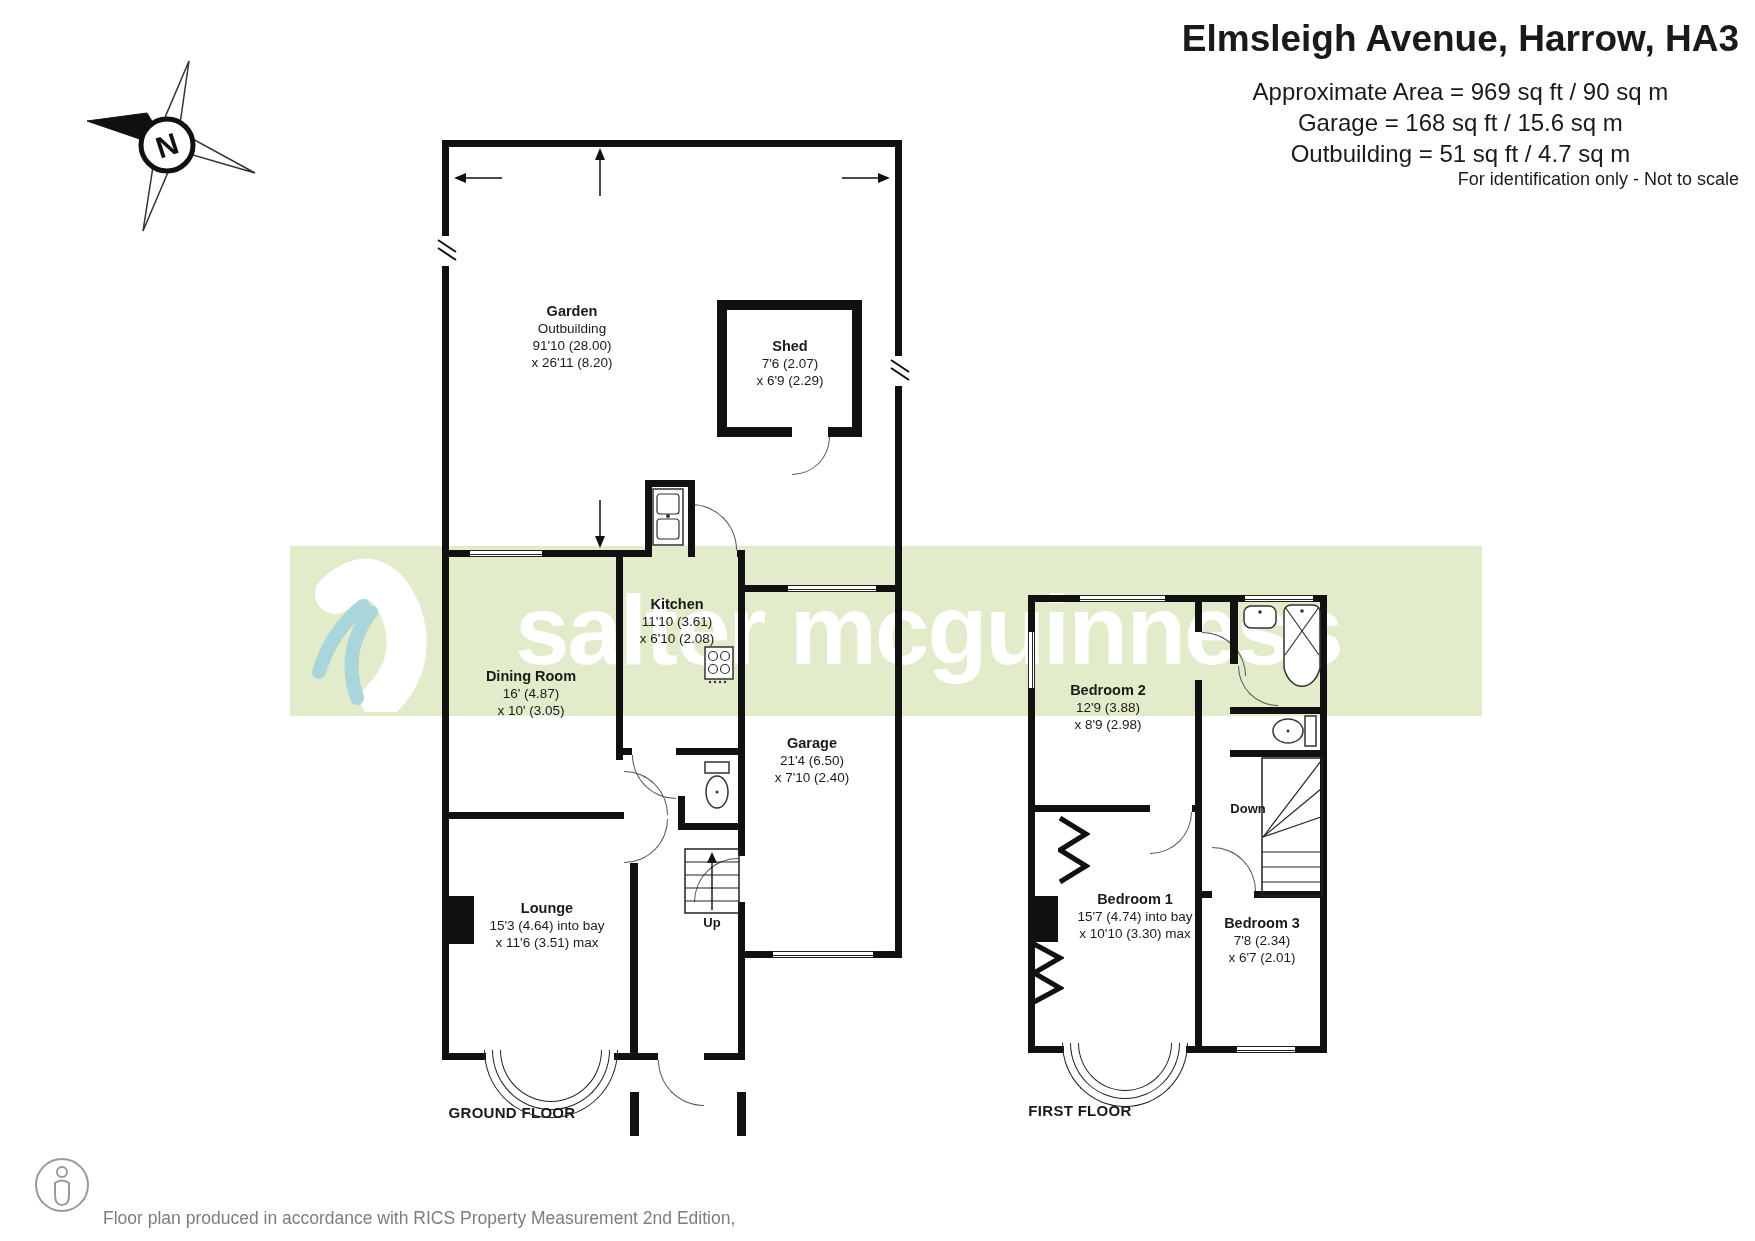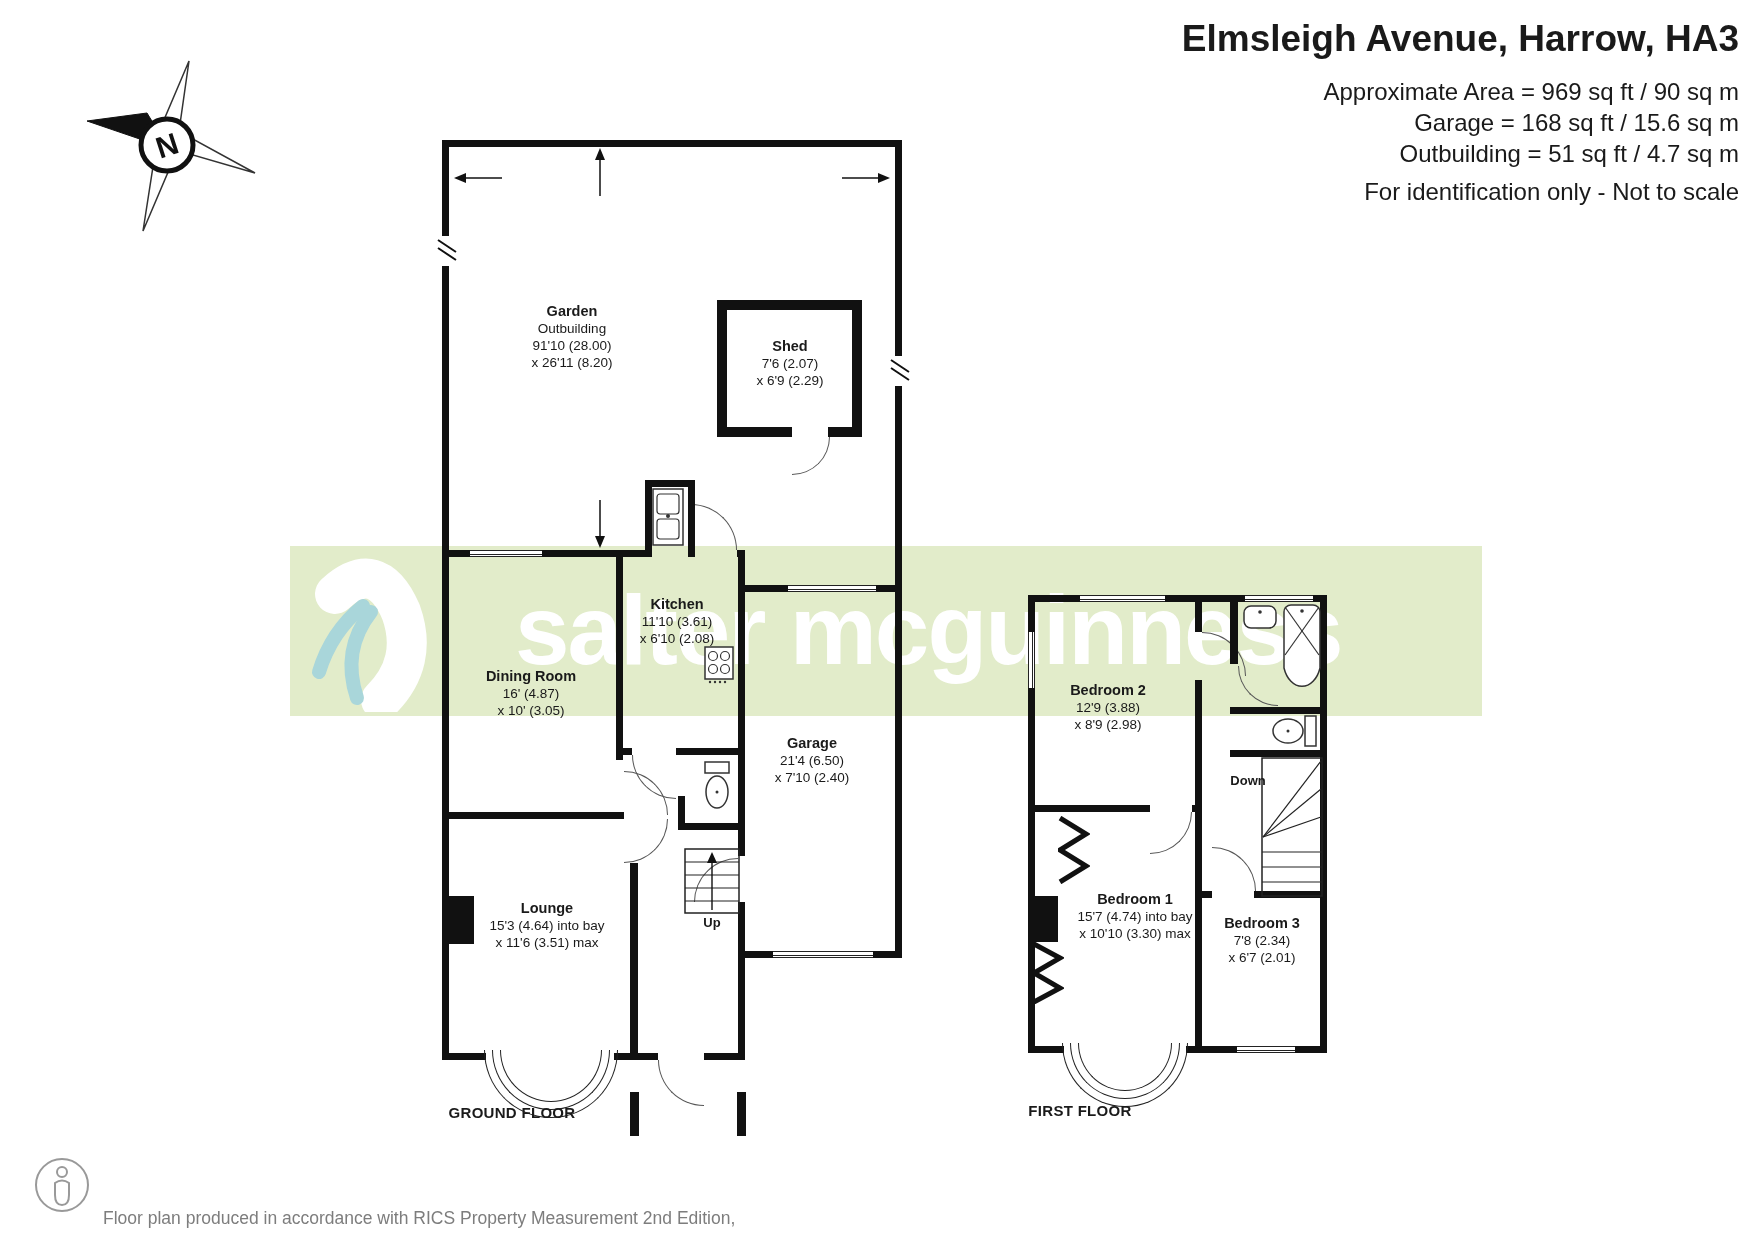--- a/index.html
+++ b/index.html
@@ -1,22 +1,22 @@
 <!DOCTYPE html>
 <html><head>
 <meta charset="utf-8">
 <style>
   html,body{margin:0;padding:0;background:#fff;}
   #canvas{position:relative;width:1755px;height:1241px;background:#fff;overflow:hidden;
           font-family:"Liberation Sans",sans-serif;color:#1a1a1a;}
   
   .hdr{position:absolute;top:18px;right:16px;text-align:right;z-index:8;}
   .hdr .title{font-size:37px;font-weight:700;margin-bottom:16px;}
-  .hdr .aline{font-size:24px;line-height:31px;}
-  .hdr .disc{font-size:24px;margin-top:9px;}
+  .hdr .aline{font-size:24px;line-height:31px;text-align:center;}
+  .hdr .disc{font-size:18px;}
   
   .wm-band{position:absolute;left:290px;top:546px;width:1192px;height:170px;background:#e2ecca;z-index:1;}
   .wm-text{position:absolute;left:515px;top:546px;height:170px;line-height:168px;z-index:1;
            font-size:98px;font-weight:700;letter-spacing:-2px;color:#fff;white-space:nowrap;}
   .wm-mark{position:absolute;left:297px;top:550px;z-index:1;}
   
   .wall{position:absolute;background:#111;z-index:3;}
   .win-h,.win-v{position:absolute;background:#fff;box-sizing:border-box;z-index:4;}
   .win-h{border-top:1.5px solid #222;border-bottom:1.5px solid #222;}
   .win-v{border-left:1.5px solid #222;border-right:1.5px solid #222;}
@@ -315,21 +315,21 @@
     <svg width="62" height="140">
         <rect x="1" y="1" width="60" height="138" fill="none" stroke="#222" stroke-width="1.5"></rect>
       <line x1="2" y1="80" x2="60" y2="4" stroke="#222" stroke-width="1.2"></line>
         <line x1="2" y1="80" x2="60" y2="32" stroke="#222" stroke-width="1.2"></line>
       <line x1="2" y1="80" x2="60" y2="60" stroke="#222" stroke-width="1.2"></line>
       <line x1="1" y1="95" x2="61" y2="95" stroke="#222" stroke-width="1.2"></line>
         <line x1="1" y1="110" x2="61" y2="110" stroke="#222" stroke-width="1.2"></line>
       <line x1="1" y1="125" x2="61" y2="125" stroke="#222" stroke-width="1.2"></line>
       </svg>
   </div>
-  <div class="stairlbl" style="left:1248px;top:773px">Down</div>
+  <div class="stairlbl" style="left:1248px;top:801px">Down</div>
 
   <div class="lbl" style="left:1108px;top:682px">
     <b>Bedroom 2</b>
     <span style="display:block">12'9 (3.88)</span>
     <span style="display:block">x 8'9 (2.98)</span>
   </div>
   <div class="lbl" style="left:1135px;top:891px">
     <b>Bedroom 1</b>
     <span style="display:block">15'7 (4.74) into bay</span>
     <span style="display:block">x 10'10 (3.30) max</span>

